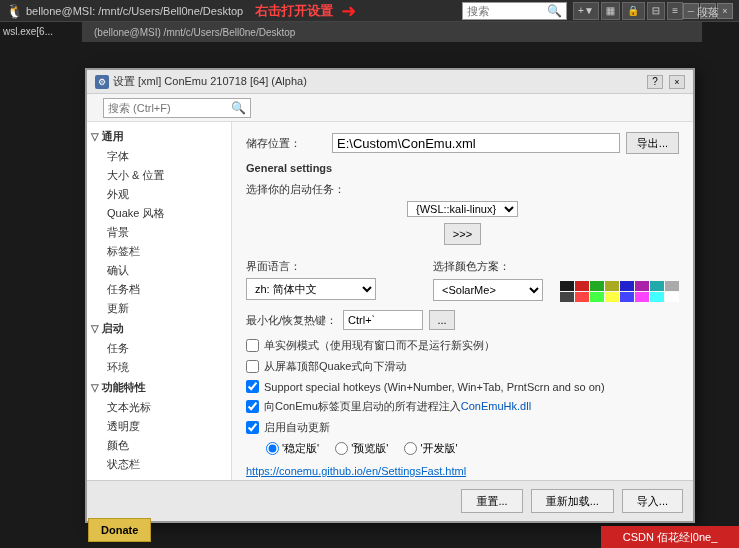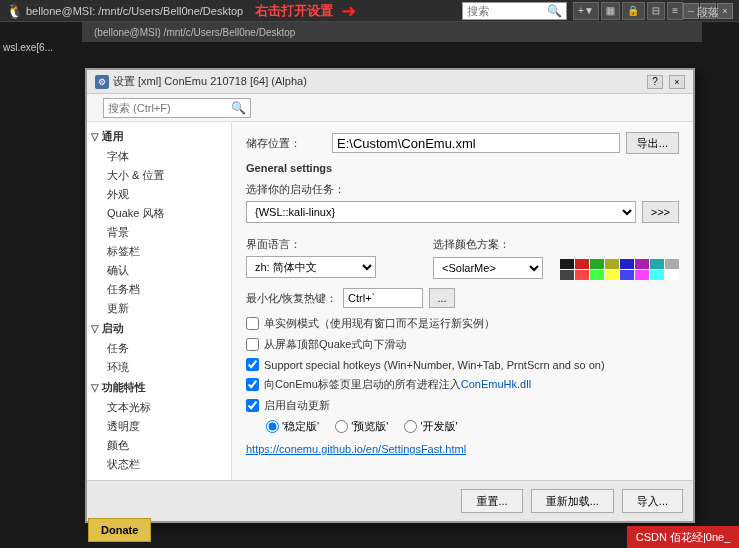--- a/index.html
+++ b/index.html
@@ -314,20 +314,21 @@
       color: #333;
       margin-bottom: 4px;
       margin-top: 6px;
     }
 
     .combo-row {
       display: flex;
       align-items: center;
       gap: 6px;
       margin-bottom: 8px;
+      flex-direction: column;
     }
     .combo-select {
       height: 22px;
       border: 1px solid #aaa;
       background: #fff;
       font-size: 11px;
       padding: 0 4px;
     }
     .combo-select-wide {
       flex: 1;
@@ -463,40 +464,40 @@
 
     
     .csdn-bar {
       position: absolute;
       bottom: 0;
       right: 0;
       background: #cc2222;
       color: #fff;
       font-size: 11px;
       padding: 2px 6px;
-      width: 112px;
+      width: 138px;
       height: 22px;
       display: flex;
       align-items: center;
       justify-content: center;
     }
 
     
     .wsl-side {
       position: absolute;
       left: 0;
       top: 22px;
       width: 82px;
       background: #1a1a1a;
       height: 480px;
     }
     .wsl-label {
       color: #ccc;
       font-size: 10px;
-      padding: 20px 3px;
+      padding: 4px 3px;
     }
 
     .tree-section {
       display: flex;
       height: 100%;
     }
     .tree-inner {
       flex: 1;
       overflow-y: auto;
     }

